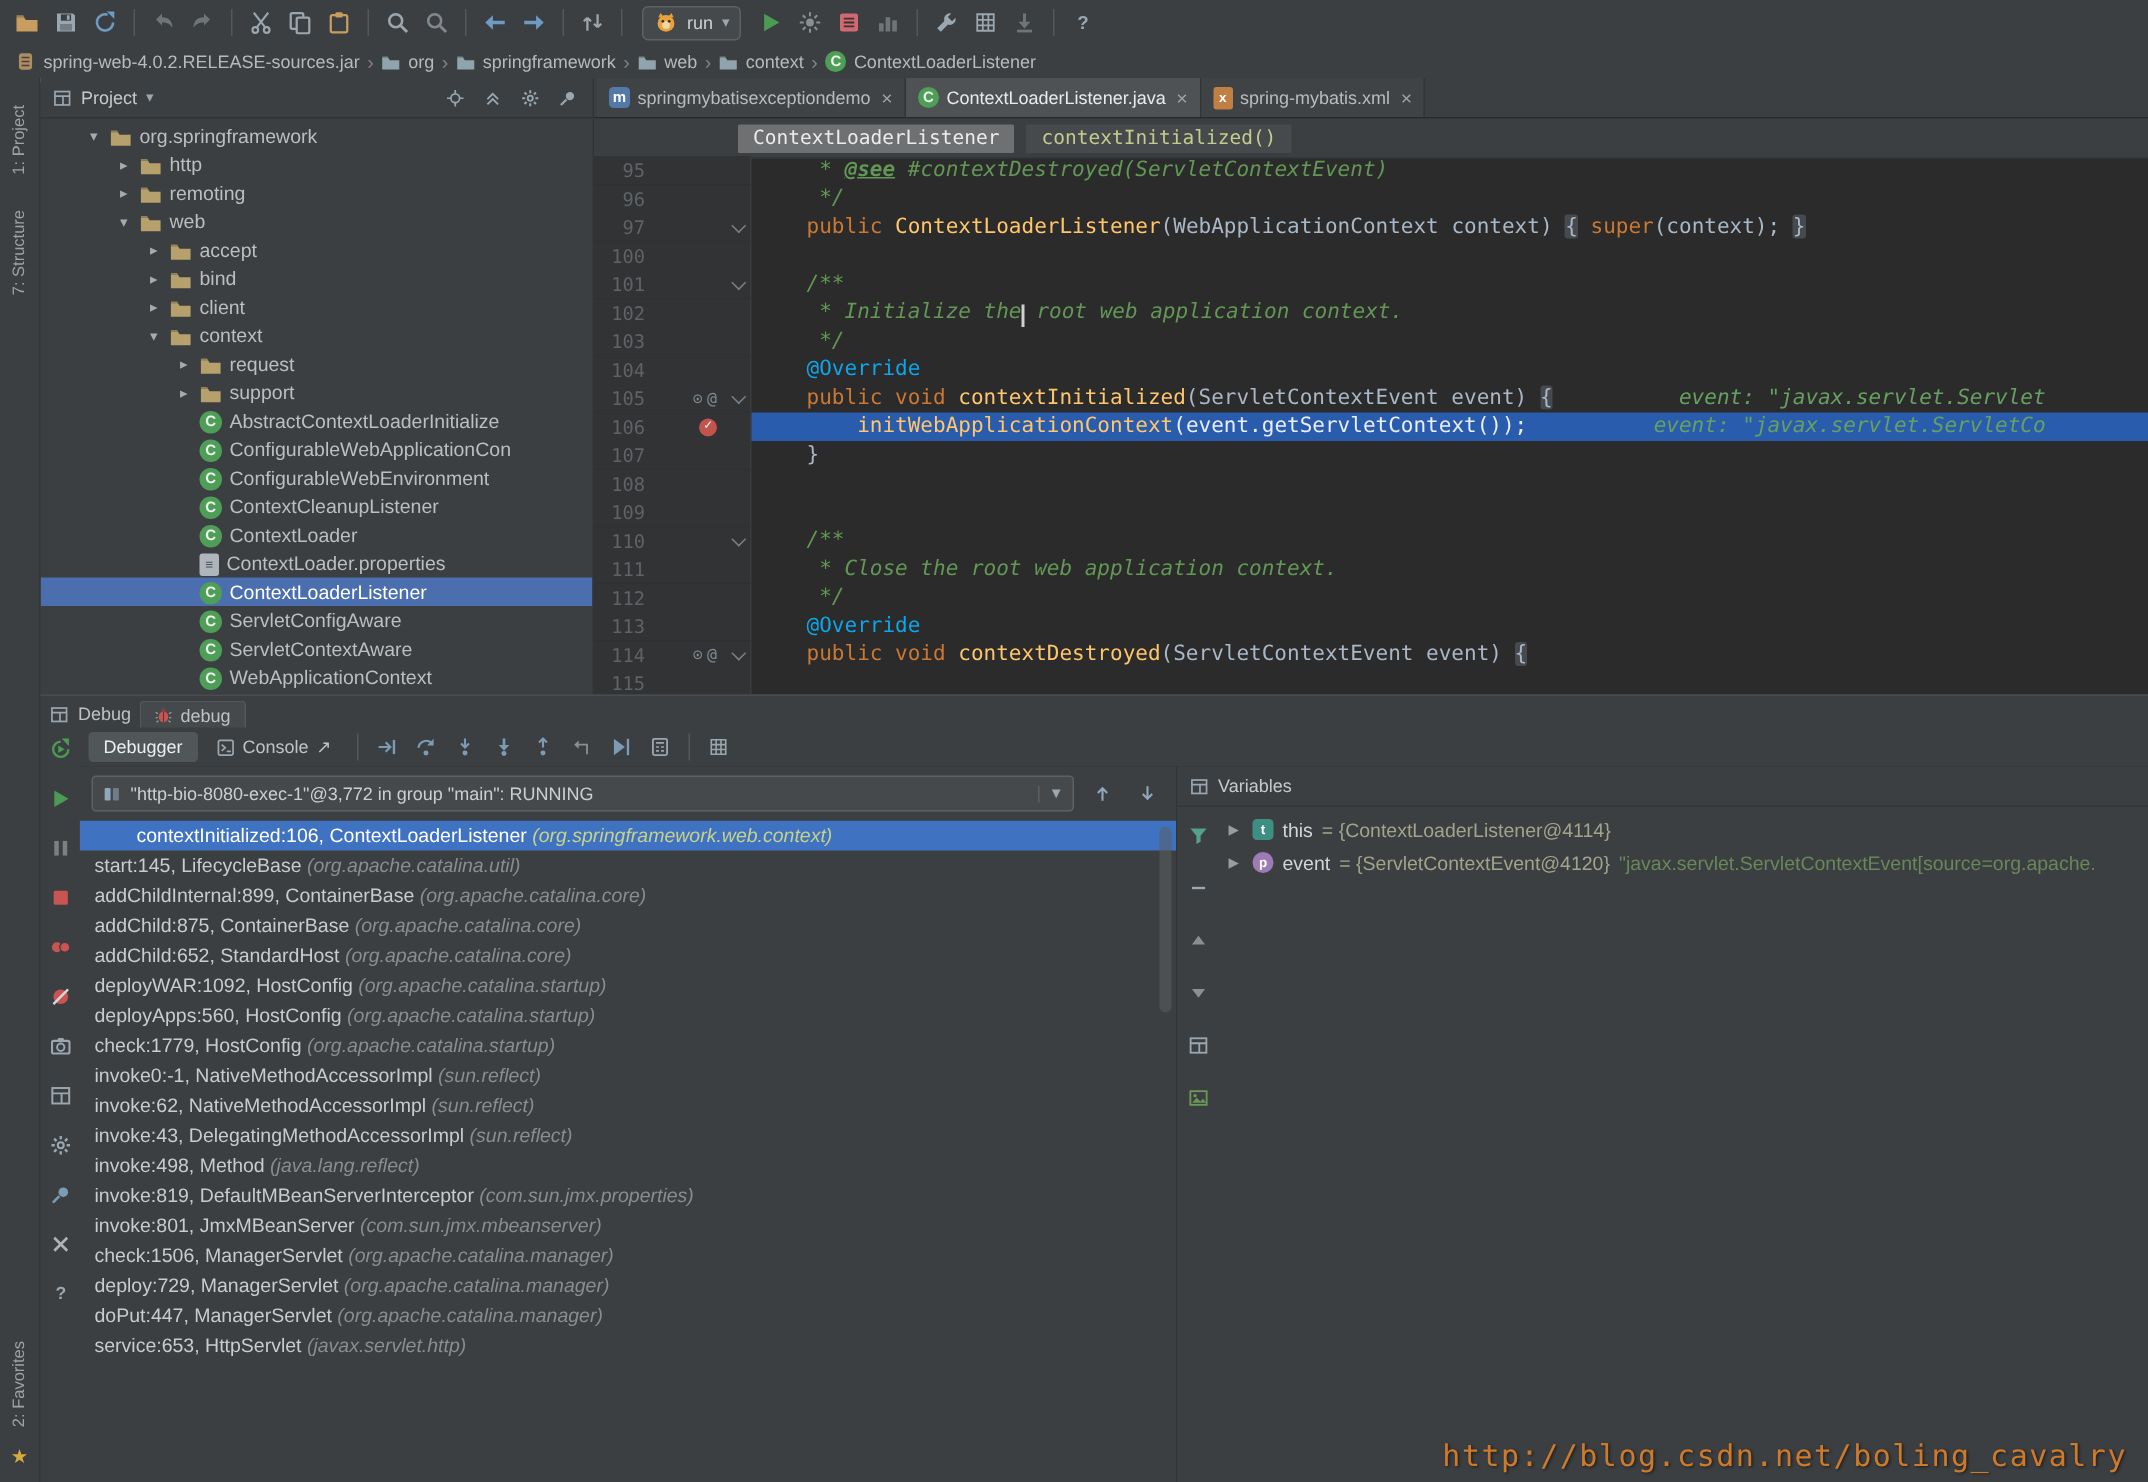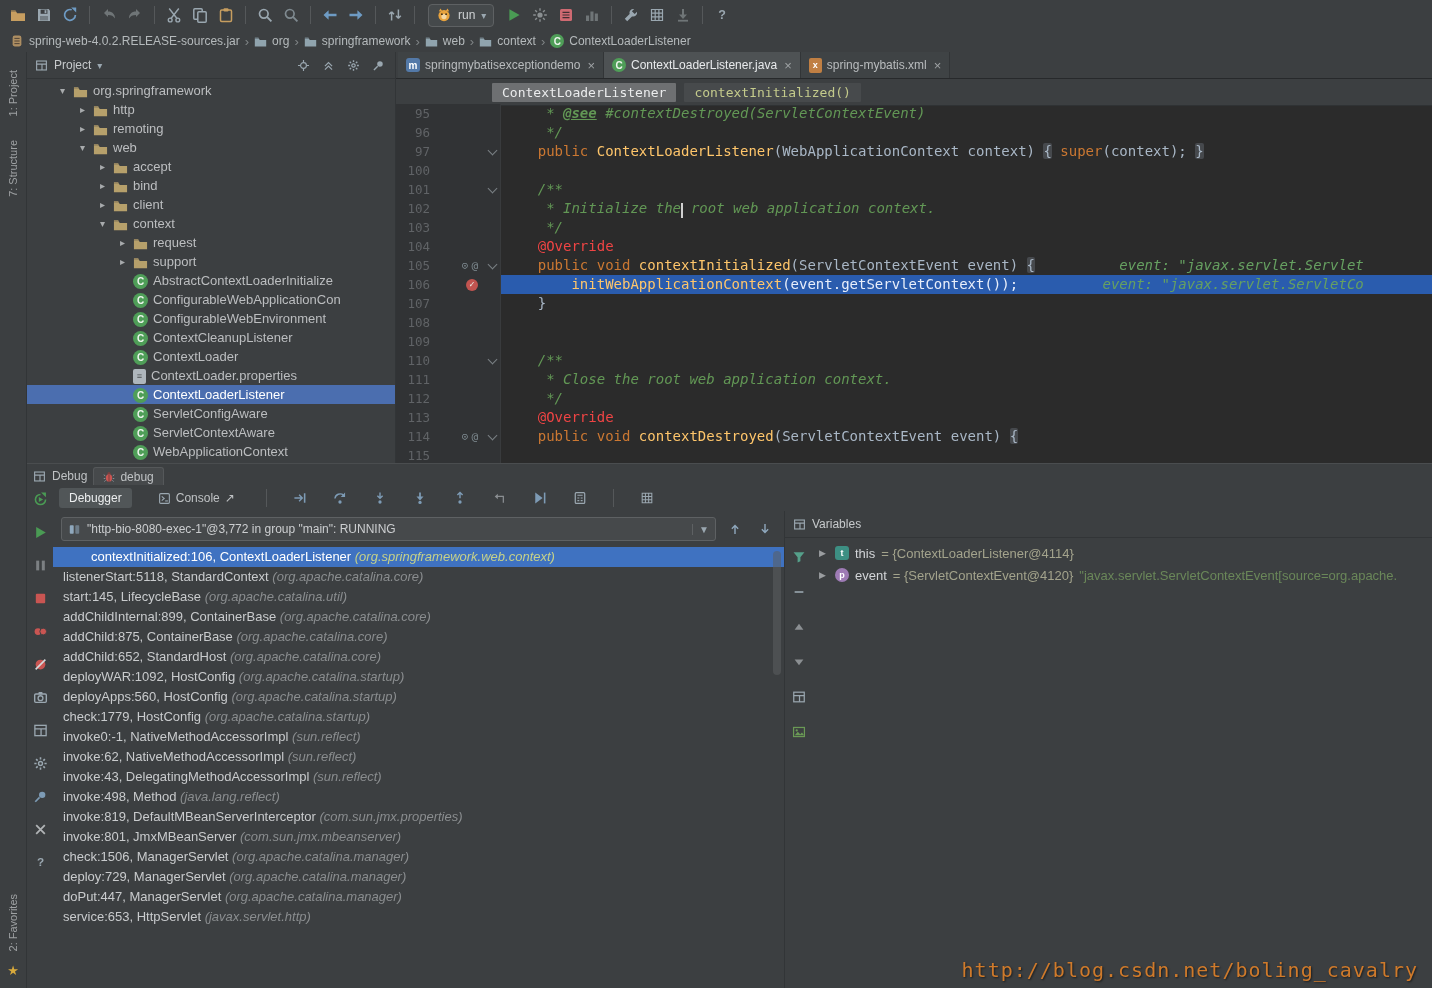--- a/index.html
+++ b/index.html
@@ -72,33 +72,33 @@
   .chev{width:6px;height:6px;border-right:1.6px solid #7a8084;border-bottom:1.6px solid #7a8084;
         transform:rotate(45deg);margin-top:-3px;}
   .cbody{flex:1;line-height:19px;padding-left:3px;color:#a9b7c6;overflow:hidden;}
   .cline.exec .cbody{background:#2a5cae;}
   .cline.exec .sg-pl{color:#e8eefa;}
   .sg-doc{color:#629755;font-style:italic;}
   .sg-doctag{color:#629755;font-style:italic;font-weight:bold;text-decoration:underline;}
   .sg-k{color:#cc7832;}
   .sg-decl{color:#ffc66b;}
   .sg-pl{color:#a9b7c6;}
-  .sg-ann{color:#ef4444;}
+  .sg-ann{color:#0ea5e9;}
   .sg-call{color:#ffc66b;}
   .sg-hint{color:#66a061;font-style:italic;}
   .sg-br{color:#a9b7c6;background:#46494d;border-radius:2px;}
   .caret{display:inline-block;width:1.5px;height:15px;background:#d0d0d0;vertical-align:text-bottom;margin-bottom:-2px;}
   
   #dbg-tabsrow{position:absolute;left:27px;top:463px;right:0;height:22px;background:#3c3f41;
                border-top:1px solid #4a4d4f;display:flex;align-items:flex-end;gap:6px;padding-left:6px;
                font-size:12px;color:#bfc2c4;}
   .sess{display:inline-flex;align-items:center;gap:5px;background:#46494b;padding:2px 9px;
         border:1px solid #55585a;border-bottom:none;border-radius:3px 3px 0 0;}
   #dbg-toolbar{position:absolute;left:53px;top:485px;right:0;height:26px;background:#3c3f41;
-               border-bottom:1px solid #2f3133;display:flex;align-items:center;gap:16px;padding-left:6px;}
+               border-bottom:1px solid #2f3133;display:flex;align-items:center;gap:2px;padding-left:6px;}
   .viewtab{display:inline-flex;align-items:center;gap:5px;padding:3px 10px;border-radius:3px;font-size:12px;color:#bfc2c4;}
   .viewtab.active{background:#515658;color:#eceeef;}
   .stepbtn{width:24px;height:22px;display:inline-flex;align-items:center;justify-content:center;border-radius:3px;}
   #dbgstripe{position:absolute;left:27px;top:487px;width:26px;bottom:0;display:flex;flex-direction:column;
              align-items:center;gap:9px;background:#3c3f41;}
   #dbgstripe .svgi{width:15px;height:15px;}
   
   #frames{position:absolute;left:53px;top:511px;width:731px;bottom:0;background:#3c3f41;
           border-right:1px solid #323537;display:flex;flex-direction:column;overflow:hidden;}
   .thread-row{height:30px;flex:none;display:flex;align-items:center;padding:3px 8px;gap:8px;}
@@ -870,21 +870,20 @@
       </span>
     <span class="icnbtn">
         <svg class="svgi" style="width:14px;height:14px;color:#8fa8bd">
           <use href="#s-arrowdown"></use>
         </svg>
       </span>
   </div>
   <div id="frame-list">
     <div class="fscroll"></div>
   <div class="frow sel"><span class="fm">contextInitialized:106, ContextLoaderListener </span><span class="pkg">(org.springframework.web.context)</span></div>
-      <div class="frow"><span class="fm">listenerStart:5118, StandardContext </span><span class="pkg">(org.apache.catalina.core)</span></div>
       <div class="frow"><span class="fm">start:145, LifecycleBase </span><span class="pkg">(org.apache.catalina.util)</span></div>
       <div class="frow"><span class="fm">addChildInternal:899, ContainerBase </span><span class="pkg">(org.apache.catalina.core)</span></div>
       <div class="frow"><span class="fm">addChild:875, ContainerBase </span><span class="pkg">(org.apache.catalina.core)</span></div>
       <div class="frow"><span class="fm">addChild:652, StandardHost </span><span class="pkg">(org.apache.catalina.core)</span></div>
       <div class="frow"><span class="fm">deployWAR:1092, HostConfig </span><span class="pkg">(org.apache.catalina.startup)</span></div>
       <div class="frow"><span class="fm">deployApps:560, HostConfig </span><span class="pkg">(org.apache.catalina.startup)</span></div>
       <div class="frow"><span class="fm">check:1779, HostConfig </span><span class="pkg">(org.apache.catalina.startup)</span></div>
       <div class="frow"><span class="fm">invoke0:-1, NativeMethodAccessorImpl </span><span class="pkg">(sun.reflect)</span></div>
       <div class="frow"><span class="fm">invoke:62, NativeMethodAccessorImpl </span><span class="pkg">(sun.reflect)</span></div>
       <div class="frow"><span class="fm">invoke:43, DelegatingMethodAccessorImpl </span><span class="pkg">(sun.reflect)</span></div>

